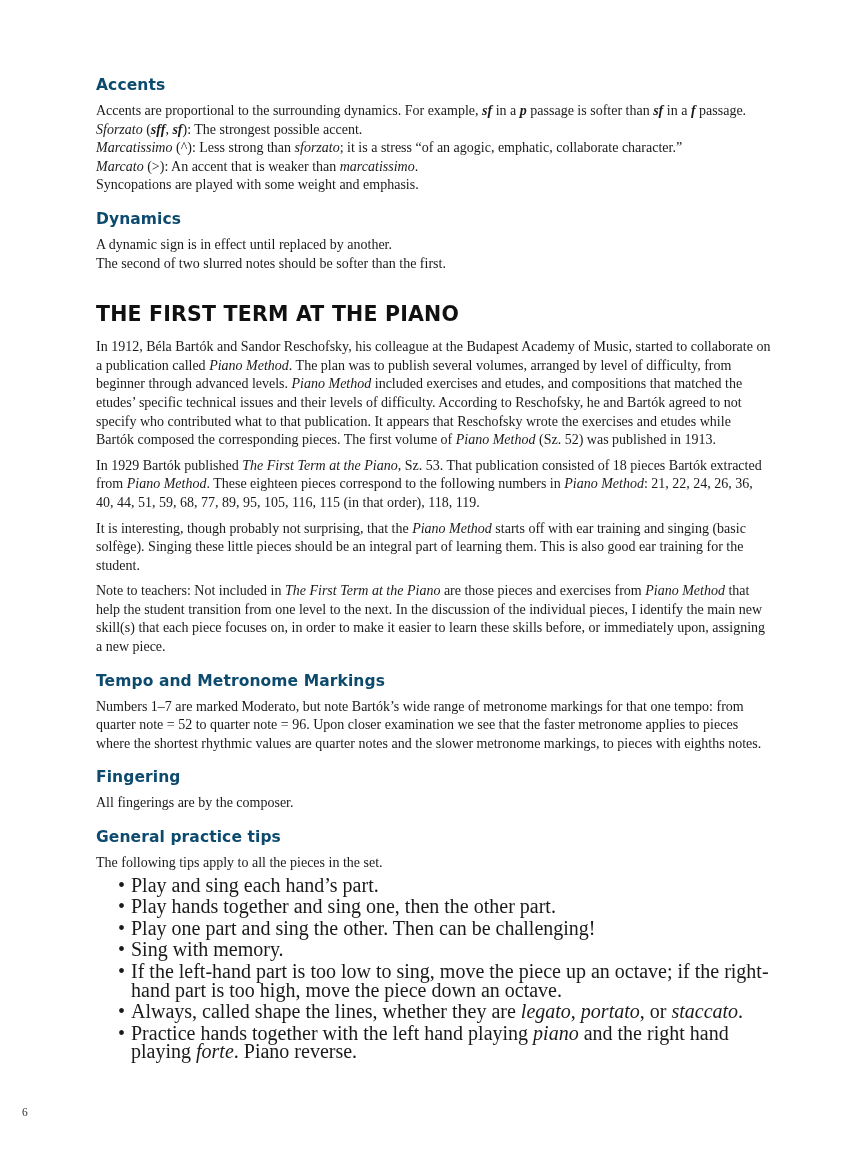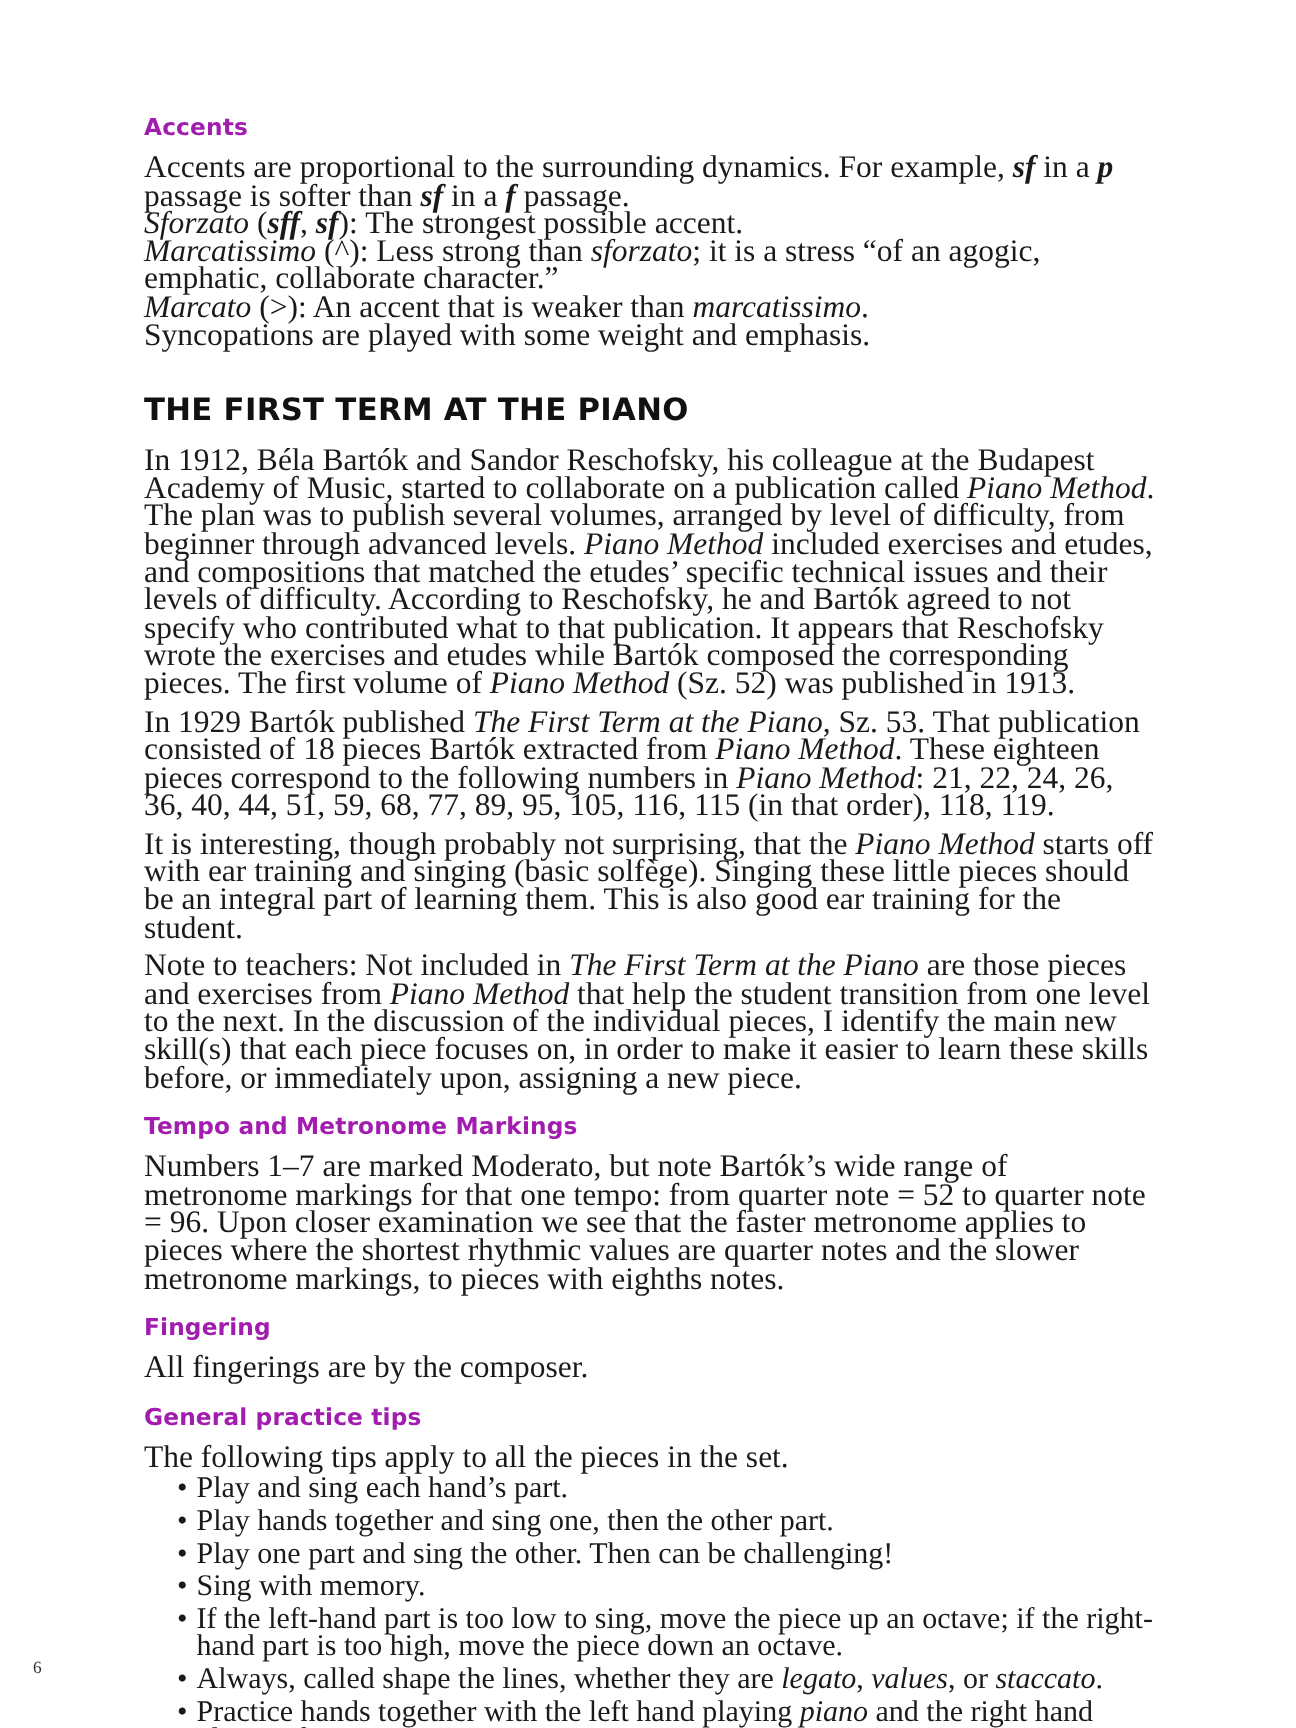--- a/index.html
+++ b/index.html
@@ -11,37 +11,37 @@
     color: #1a1a1a;
     overflow: hidden;
   }
   .content {
     position: absolute;
     left: 96px; top: 76px;
     width: 676px;
   }
   p {
     margin: 0;
-    font-size: 21px;
+    font-size: 14px;
     line-height: 18.6px;
   }
   p.para { margin-bottom: 7px; }
   h1 {
     font-family: "DejaVu Sans", "Liberation Sans", sans-serif;
     font-size: 20.5px;
     font-weight: bold;
     color: #111111;
     letter-spacing: 0.2px;
     margin: 29px 0 12px 0;
   }
   h2 {
     font-family: "DejaVu Sans", "Liberation Sans", sans-serif;
     font-size: 15.5px;
     font-weight: bold;
-    color: #a21caf;
+    color: #0c4a6e;
     letter-spacing: 0.1px;
     margin: 15px 0 8px 0;
   }
   h2.first { margin-top: 0; }
   .i  { font-style: italic; }
   .bi { font-style: italic; font-weight: bold; }
   ul.tips {
     margin: 3px 0 0 0;
     padding: 0 0 0 35px;
     list-style: none;
@@ -72,20 +72,25 @@
 
   <section>
     <h2 class="first">Accents</h2>
     <p><span>Accents are proportional to the surrounding dynamics. For example, </span><span class="bi">sf</span><span> in a </span><span class="bi">p</span><span> passage is softer than </span><span class="bi">sf</span><span> in a </span><span class="bi">f</span><span> passage.</span></p>
     <p><span class="i">Sforzato</span><span> (</span><span class="bi">sff</span><span>, </span><span class="bi">sf</span><span>): The strongest possible accent.</span></p>
     <p><span class="i">Marcatissimo</span><span> (^): Less strong than </span><span class="i">sforzato</span><span>; it is a stress “of an agogic, emphatic, collaborate character.”</span></p>
     <p><span class="i">Marcato</span><span> (&gt;): An accent that is weaker than </span><span class="i">marcatissimo</span><span>.</span></p>
     <p><span>Syncopations are played with some weight and emphasis.</span></p>
   </section>
 
+  <section>
+    <h2>Dynamics</h2>
+    <p>A dynamic sign is in effect until replaced by another.</p>
+    <p>The second of two slurred notes should be softer than the first.</p>
+  </section>
 
   <section>
     <h1>THE FIRST TERM AT THE PIANO</h1>
     <p class="para"><span>In 1912, Béla Bartók and Sandor Reschofsky, his colleague at the Budapest Academy of Music, started to collaborate on a publication called </span><span class="i">Piano Method</span><span>. The plan was to publish several volumes, arranged by level of difficulty, from beginner through advanced levels. </span><span class="i">Piano Method</span><span> included exercises and etudes, and compositions that matched the etudes’ specific technical issues and their levels of difficulty. According to Reschofsky, he and Bartók agreed to not specify who contributed what to that publication. It appears that Reschofsky wrote the exercises and etudes while Bartók composed the corresponding pieces. The first volume of </span><span class="i">Piano Method</span><span> (Sz. 52) was published in 1913.</span></p>
     <p class="para"><span>In 1929 Bartók published </span><span class="i">The First Term at the Piano</span><span>, Sz. 53. That publication consisted of 18 pieces Bartók extracted from </span><span class="i">Piano Method</span><span>. These eighteen pieces correspond to the following numbers in </span><span class="i">Piano Method</span><span>: 21, 22, 24, 26, 36, 40, 44, 51, 59, 68, 77, 89, 95, 105, 116, 115 (in that order), 118, 119.</span></p>
     <p class="para"><span>It is interesting, though probably not surprising, that the </span><span class="i">Piano Method</span><span> starts off with ear training and singing (basic solfège). Singing these little pieces should be an integral part of learning them. This is also good ear training for the student.</span></p>
     <p class="para"><span>Note to teachers: Not included in </span><span class="i">The First Term at the Piano</span><span> are those pieces and exercises from </span><span class="i">Piano Method</span><span> that help the student transition from one level to the next. In the discussion of the individual pieces, I identify the main new skill(s) that each piece focuses on, in order to make it easier to learn these skills before, or immediately upon, assigning a new piece.</span></p>
   </section>
 
   <section>
@@ -100,20 +105,20 @@
 
   <section>
     <h2>General practice tips</h2>
     <p>The following tips apply to all the pieces in the set.</p>
     <ul class="tips">
       <li><span>Play and sing each hand’s part.</span></li>
       <li><span>Play hands together and sing one, then the other part.</span></li>
       <li><span>Play one part and sing the other. Then can be challenging!</span></li>
       <li><span>Sing with memory.</span></li>
       <li><span>If the left-hand part is too low to sing, move the piece up an octave; if the right-hand part is too high, move the piece down an octave.</span></li>
-      <li><span>Always, called shape the lines, whether they are </span><span class="i">legato</span><span>, </span><span class="i">values</span><span>, or </span><span class="i">staccato</span><span>.</span></li>
+      <li><span>Always, called shape the lines, whether they are </span><span class="i">legato</span><span>, </span><span class="i">portato</span><span>, or </span><span class="i">staccato</span><span>.</span></li>
       <li><span>Practice hands together with the left hand playing </span><span class="i">piano</span><span> and the right hand playing </span><span class="i">forte</span><span>. Piano reverse.</span></li>
     </ul>
   </section>
 
 </div>
 
 <span class="page-num">6</span>
 
 </body></html>

